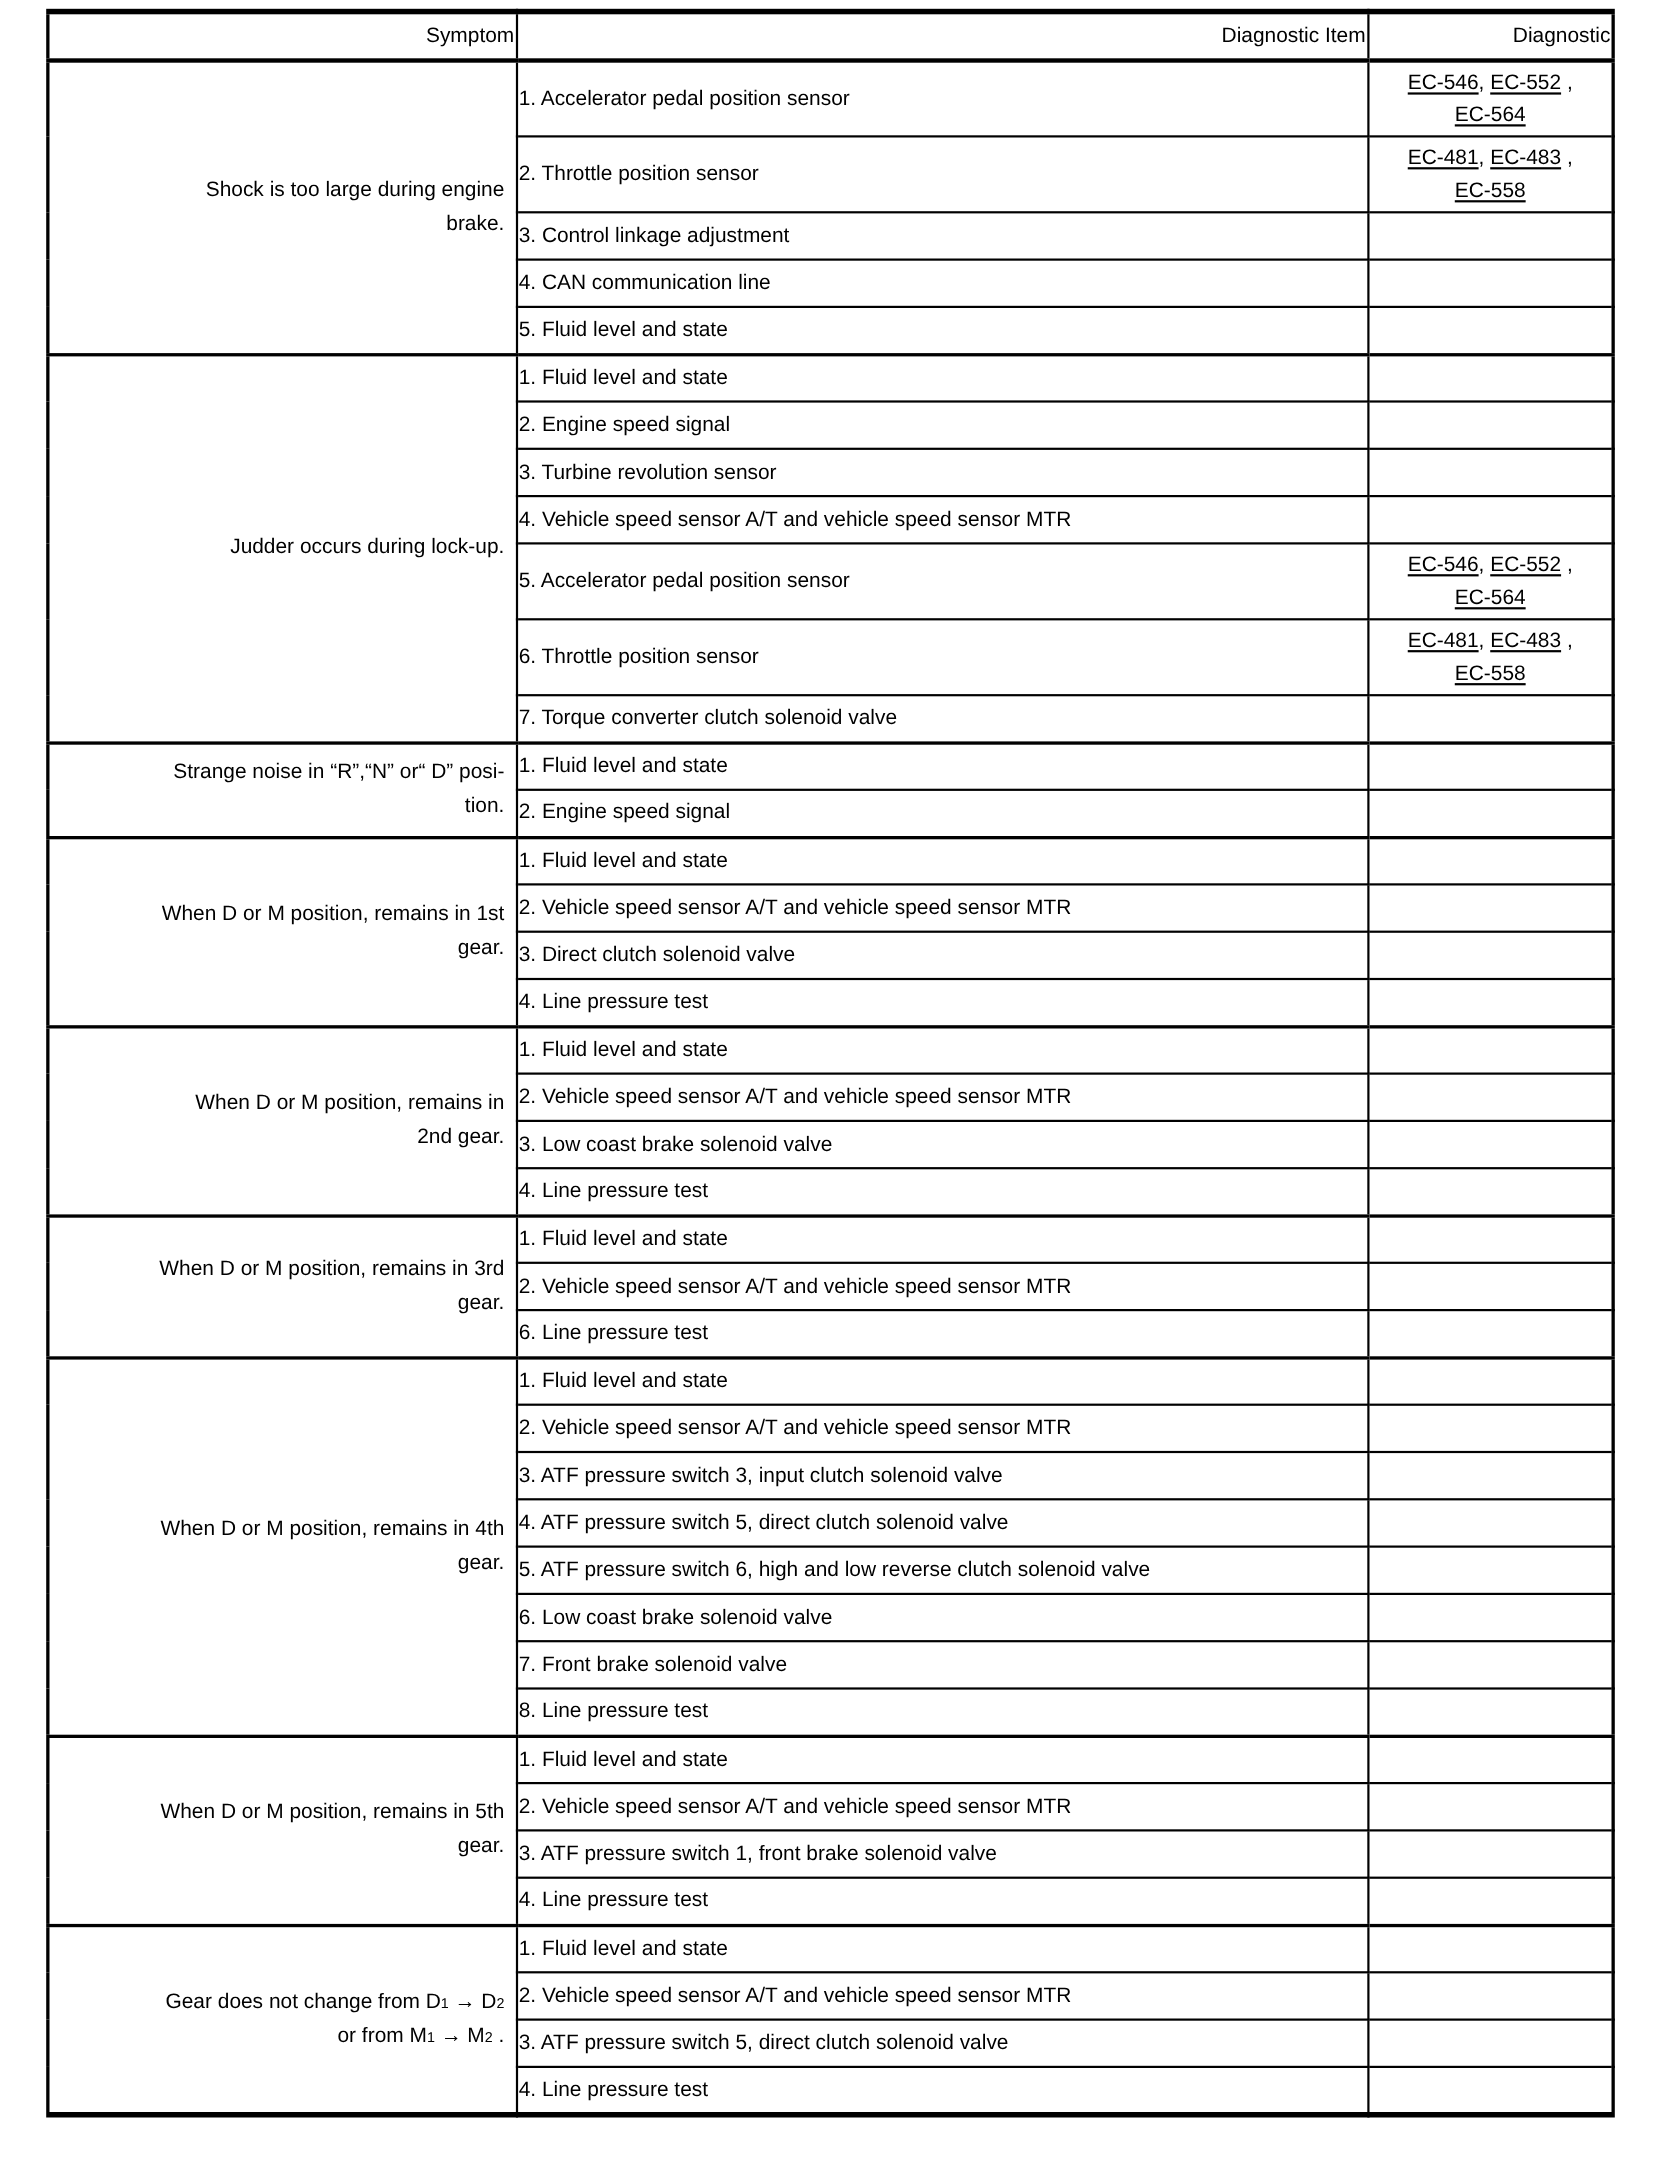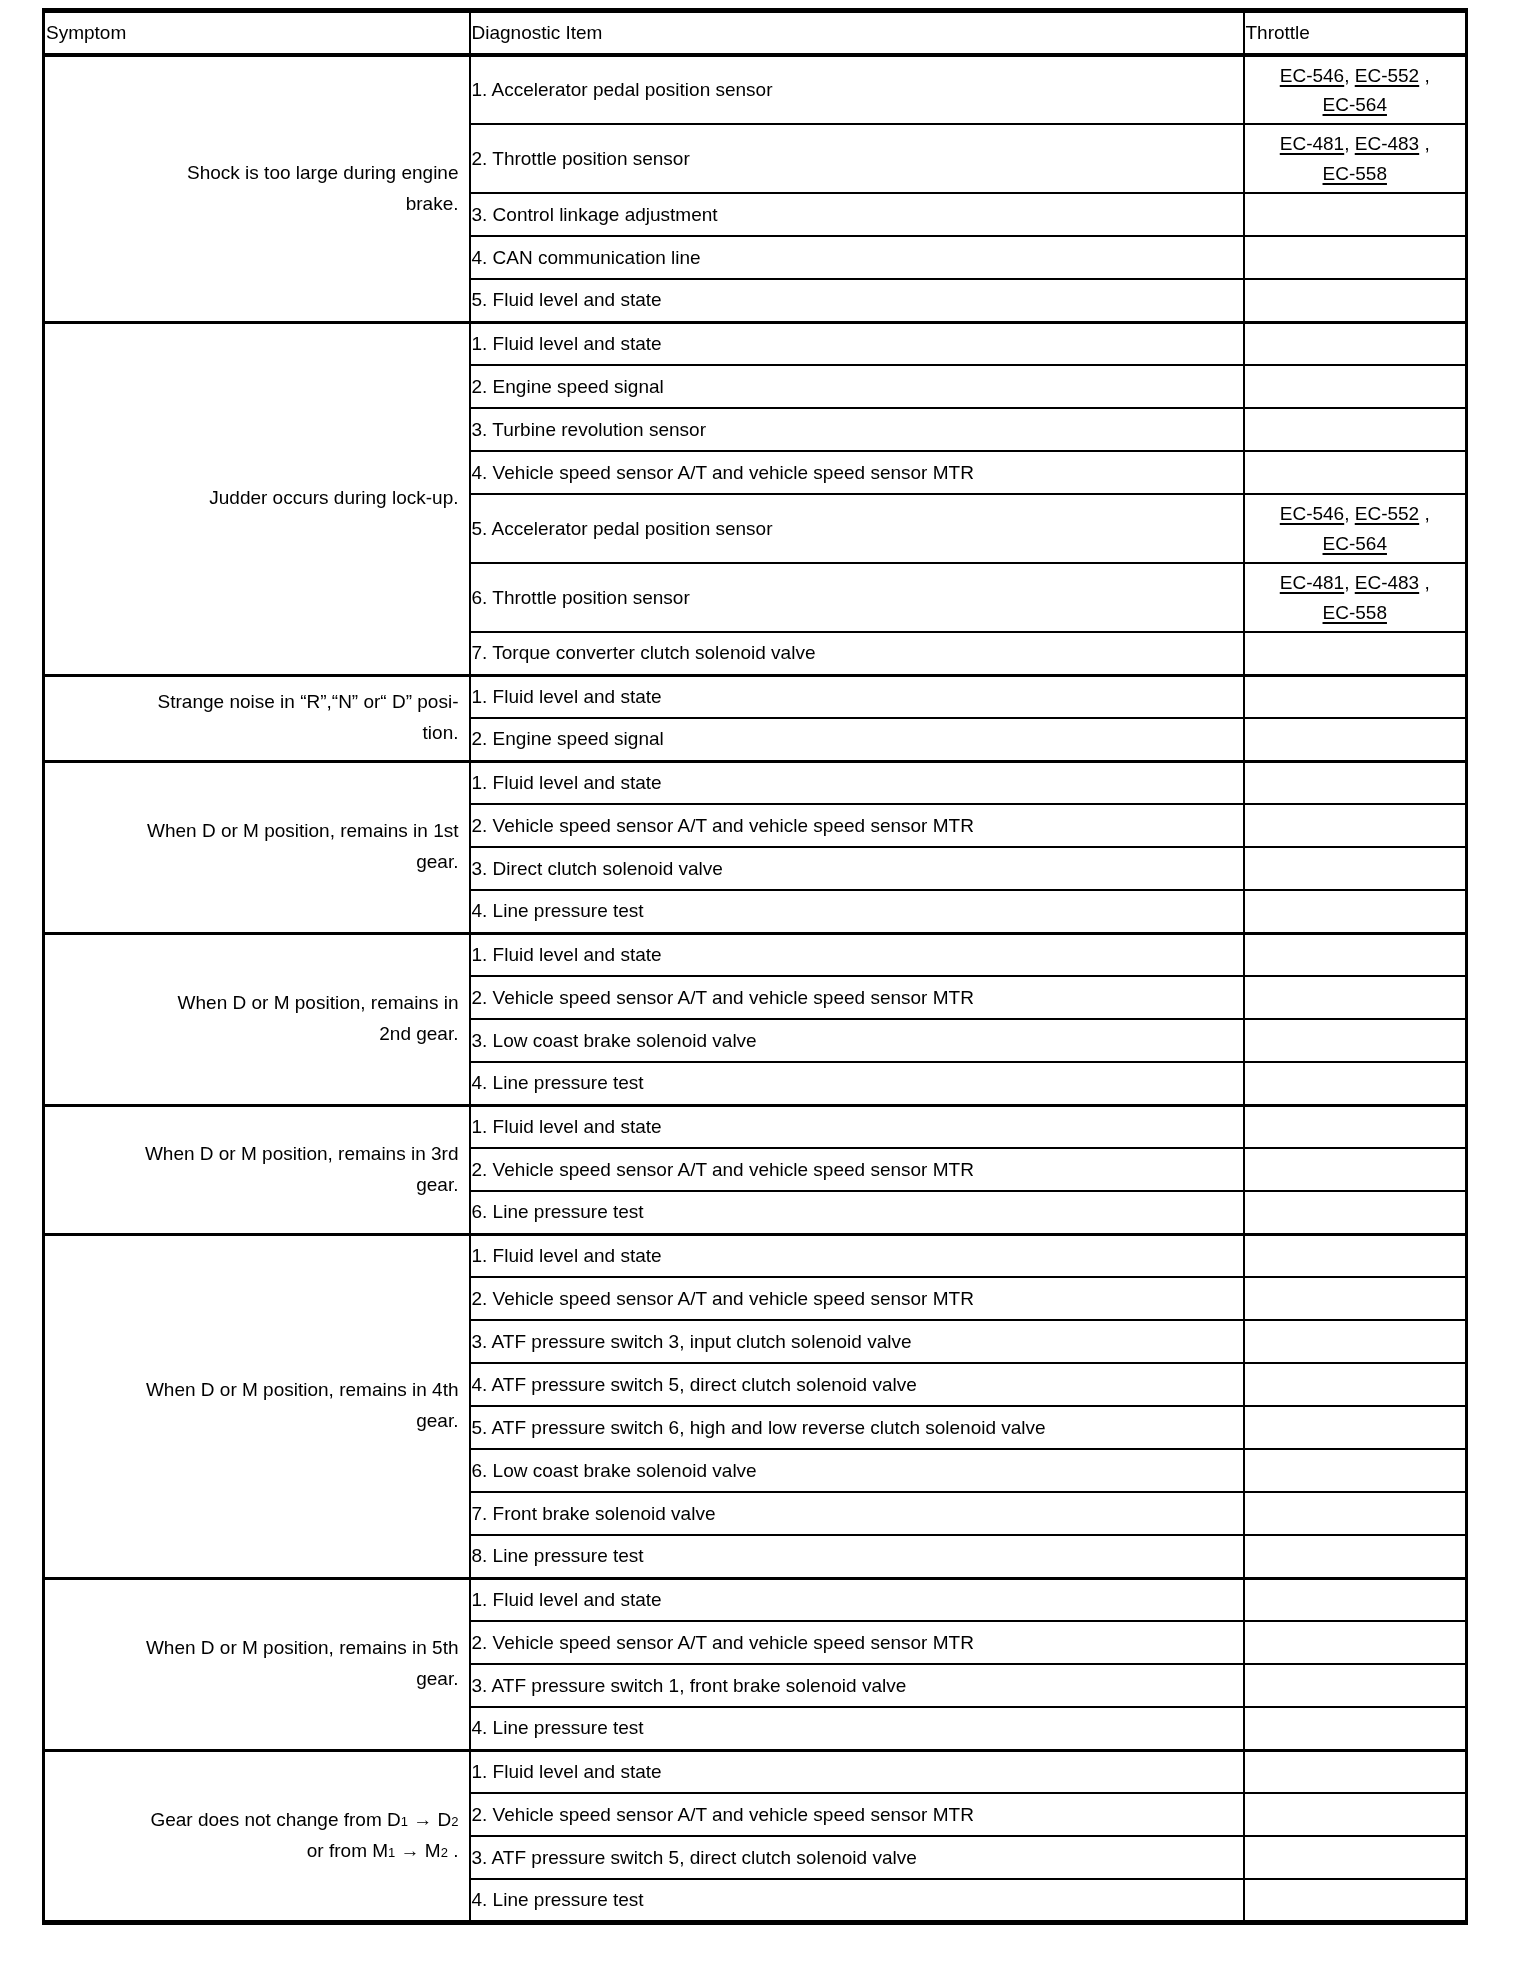--- a/index.html
+++ b/index.html
@@ -26,21 +26,21 @@
   col.c-symptom { width: 426px; }
   col.c-diag    { width: 774px; }
   col.c-ref     { width: 223px; }
 
   th {
     font-weight: normal;
     font-size: 19px;
     border: 2px solid #000;
     border-bottom: 4px solid #000;
     height: 38px;
-    text-align: left;
+    text-align: right;
     vertical-align: middle;
     background: #fff;
   }
   td {
     border: 2px solid #000;
     font-size: 19px;
     vertical-align: middle;
     background: #fff;
   }
   tr.plain-row  { height: 43px; }
@@ -79,21 +79,21 @@
 <table class="diag-table">
   <colgroup>
     <col class="c-symptom">
     <col class="c-diag">
     <col class="c-ref">
   </colgroup>
   <thead>
     <tr>
       <th>Symptom</th>
       <th>Diagnostic Item</th>
-      <th>Throttle</th>
+      <th>Diagnostic</th>
     </tr>
   </thead>
   <tbody>
       <tr class="ref-row group-start">
         <td class="symptom-cell" rowspan="5"><span>Shock is too large during engine
 brake.</span></td>
         <td class="diag-cell">1. Accelerator pedal position sensor</td>
         <td class="ref-cell"><a class="ref-link">EC-546</a>, <a class="ref-link">EC-552</a> ,<br><a class="ref-link">EC-564</a></td>
       </tr>
       <tr class="ref-row">

